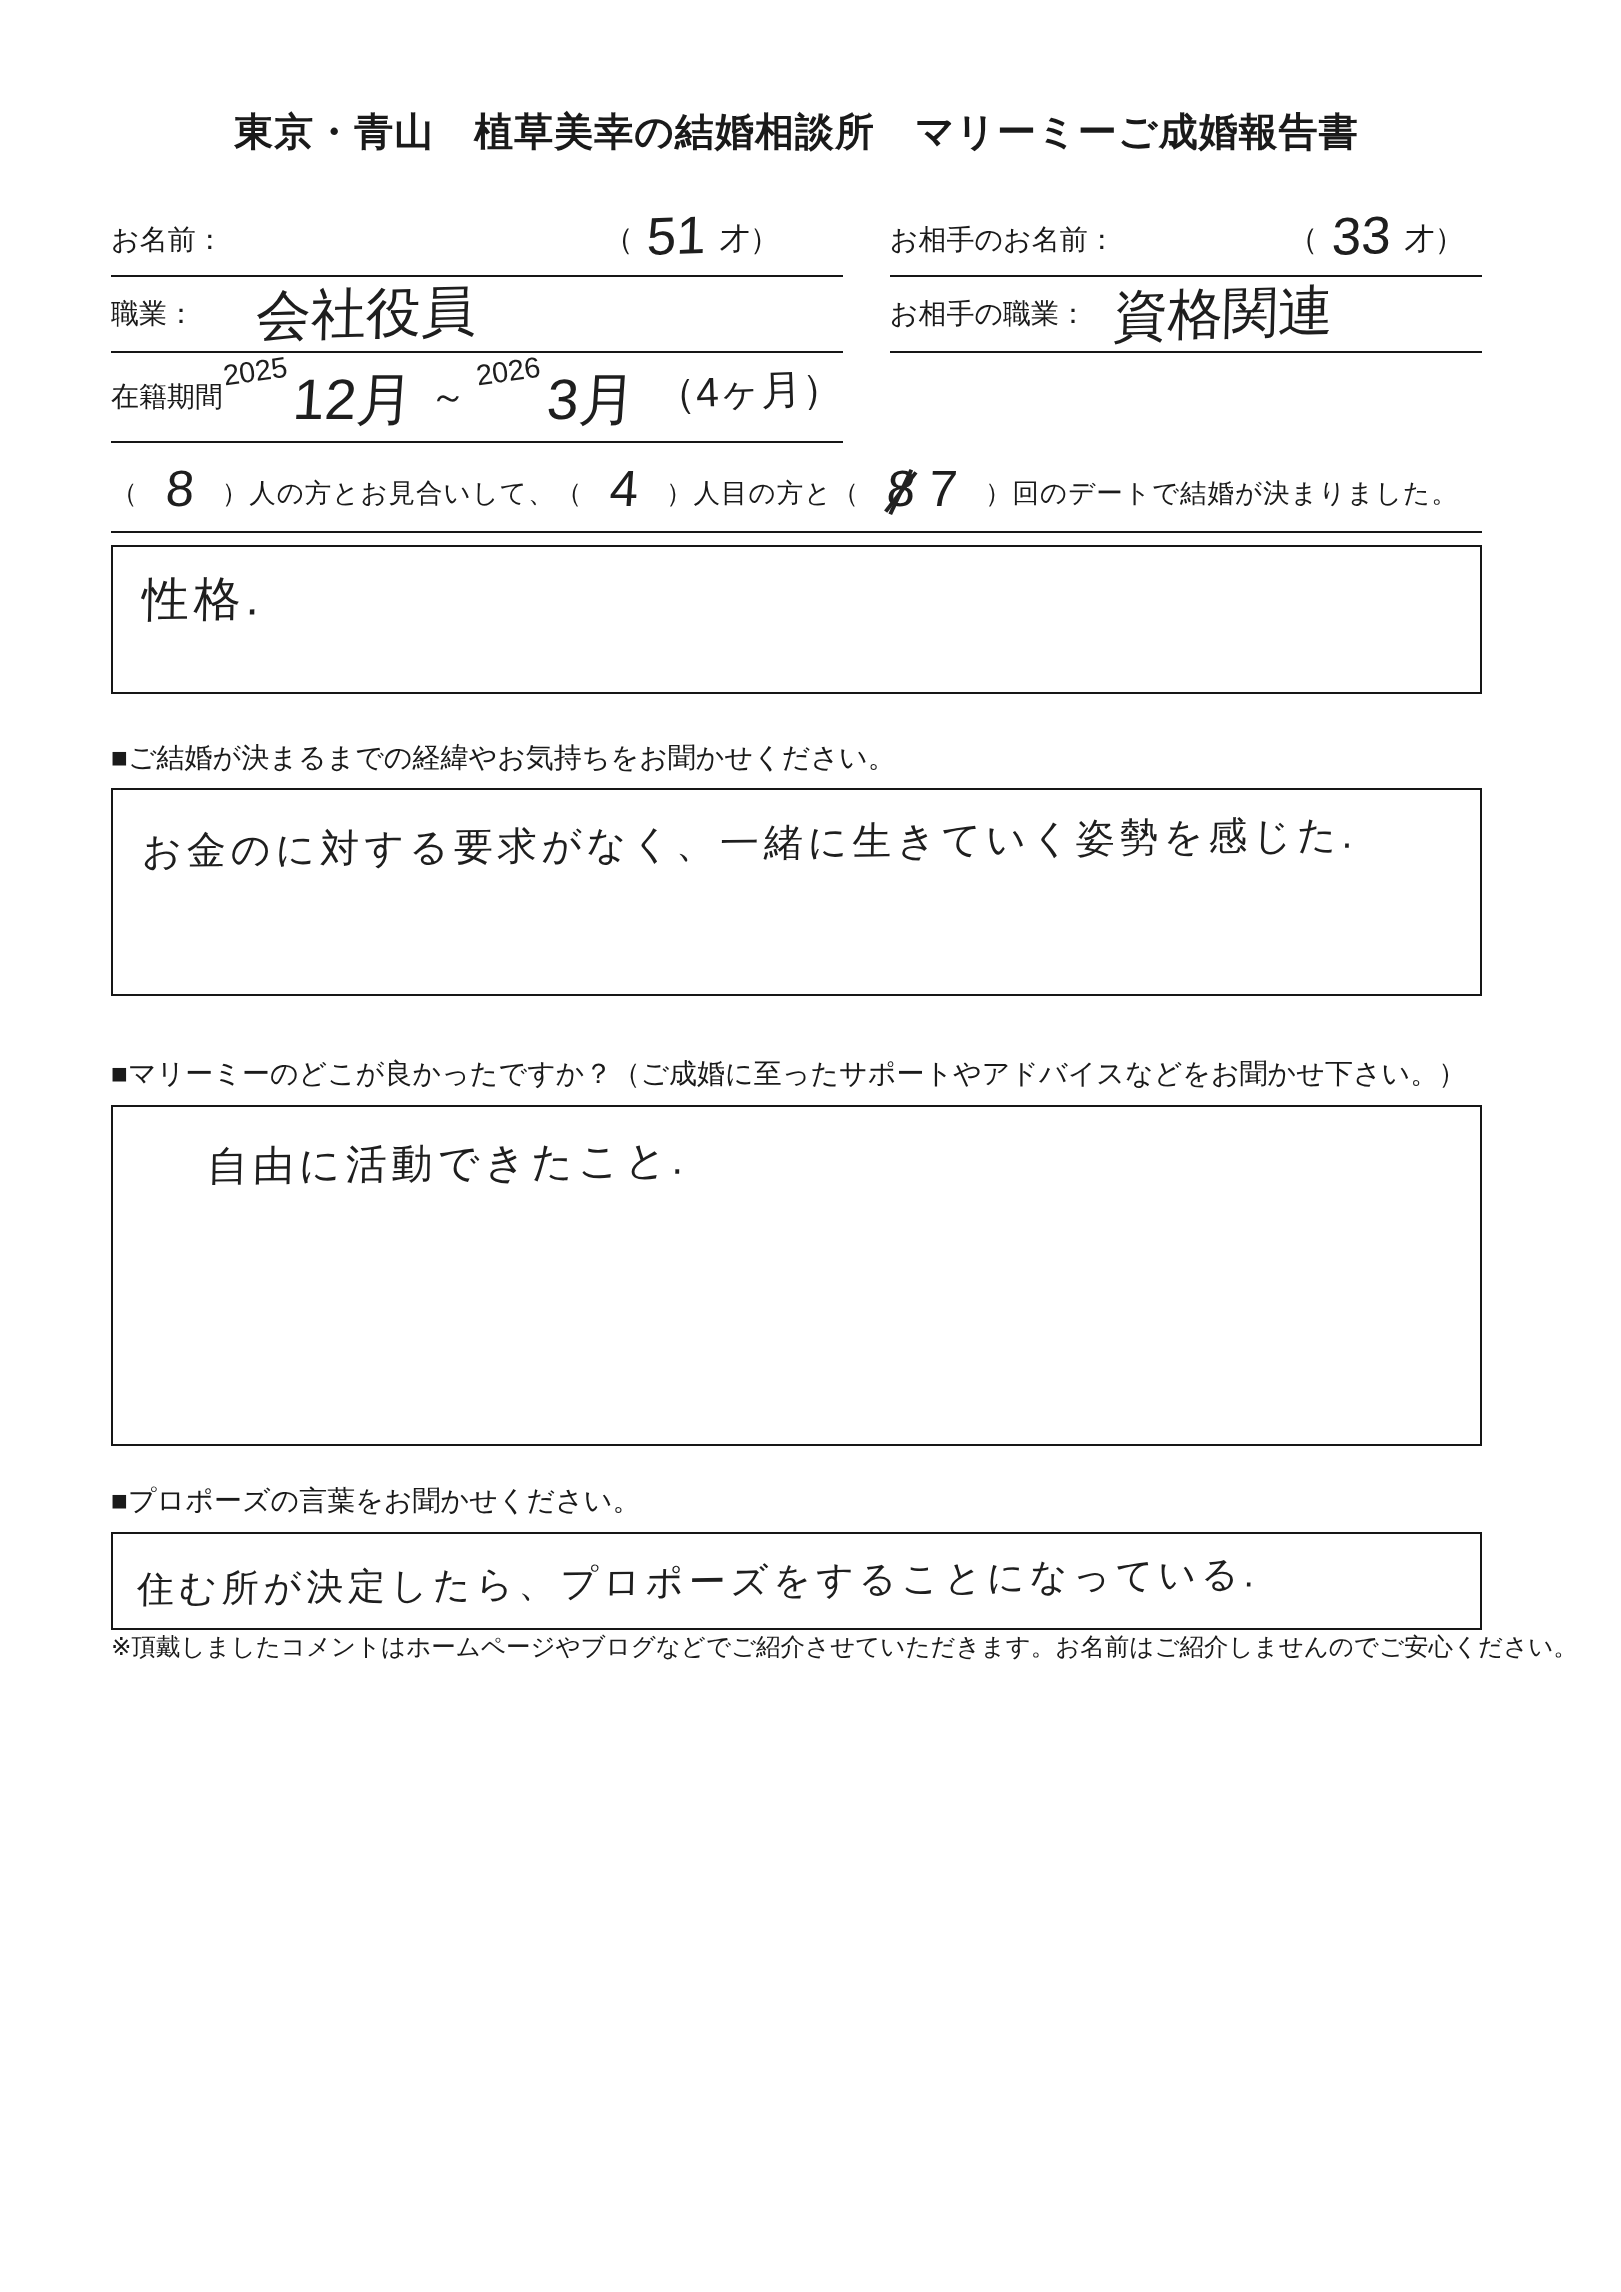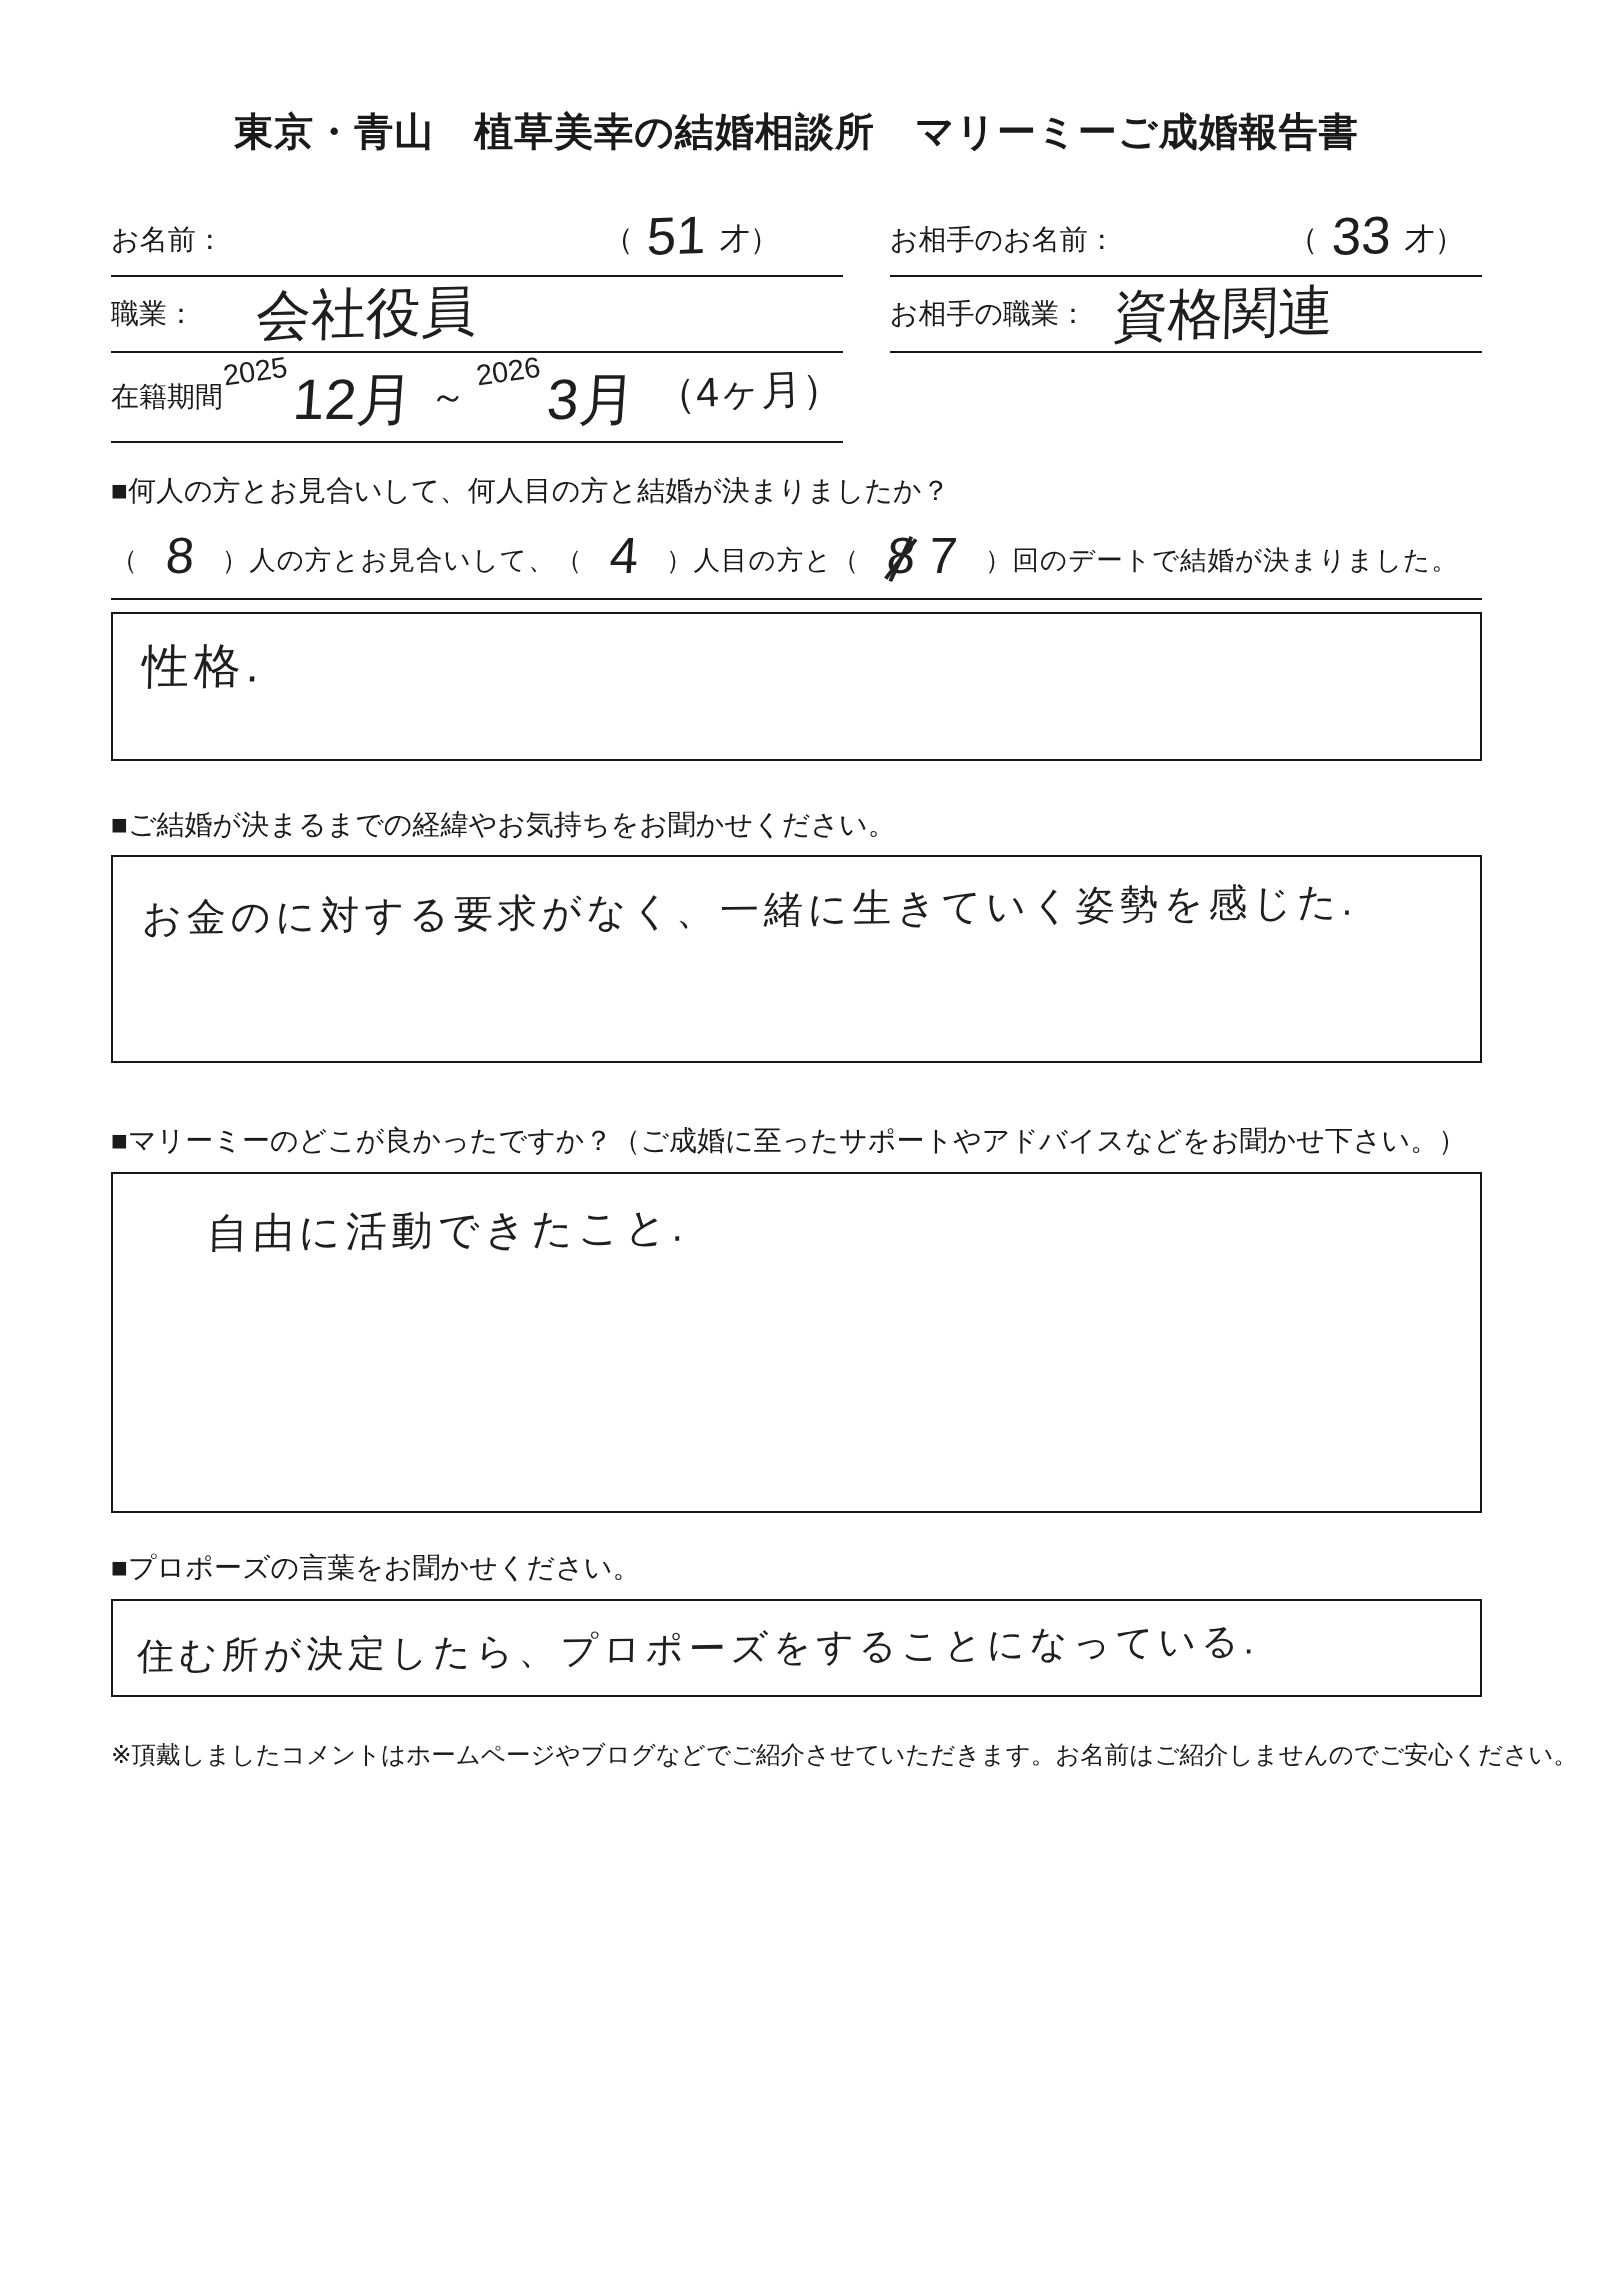--- a/index.html
+++ b/index.html
@@ -94,21 +94,20 @@
     padding: 21.6px 29px;
     overflow: hidden;
   }
   .hw-text { display: inline-block; letter-spacing: 4.9px; transform: rotate(-0.8deg) skewX(-2deg); }
   .box-1 { height: 149px; font-size: 47px; }
   .box-2 { height: 208px; font-size: 39px; padding-top: 25.5px; }
   .box-3 { height: 341px; font-size: 41px; padding-left: 94px; padding-top: 29px; }
   .box-4 { height: 98px; font-size: 37px; padding-top: 23.5px; padding-left: 23.5px; }
 
   .footer-note {
-    margin-top: 41px;
     font-size: 24.5px;
     white-space: nowrap;
   }
 </style>
 </head>
 <body>
 
 <div class="page">
 
   <div class="doc-title">東京・青山　植草美幸の結婚相談所　マリーミーご成婚報告書</div>
@@ -147,21 +146,20 @@
         <span class="hw hw-year">2025</span>
         <span class="hw hw-month">12月</span>
         <span class="hw hw-tilde">～</span>
         <span class="hw hw-year">2026</span>
         <span class="hw hw-month">3月</span>
         <span class="hw hw-duration">（4ヶ月）</span>
       </span>
     </div>
   </div>
 
-  <div class="q-heading qh-omiai">■何人の方とお見合いして、何人目の方と結婚が決まりましたか？</div>
   <div class="omiai-line">
     <span class="printed">（</span>
     <span class="hw hw-num">8</span>
     <span class="printed">）人の方とお見合いして、（</span>
     <span class="hw hw-num">4</span>
     <span class="printed">）人目の方と（</span>
     <span class="hw hw-num cross-src strike">8</span>
     <span class="hw hw-num after-cross">7</span>
     <span class="printed">）回のデートで結婚が決まりました。</span>
   </div>

